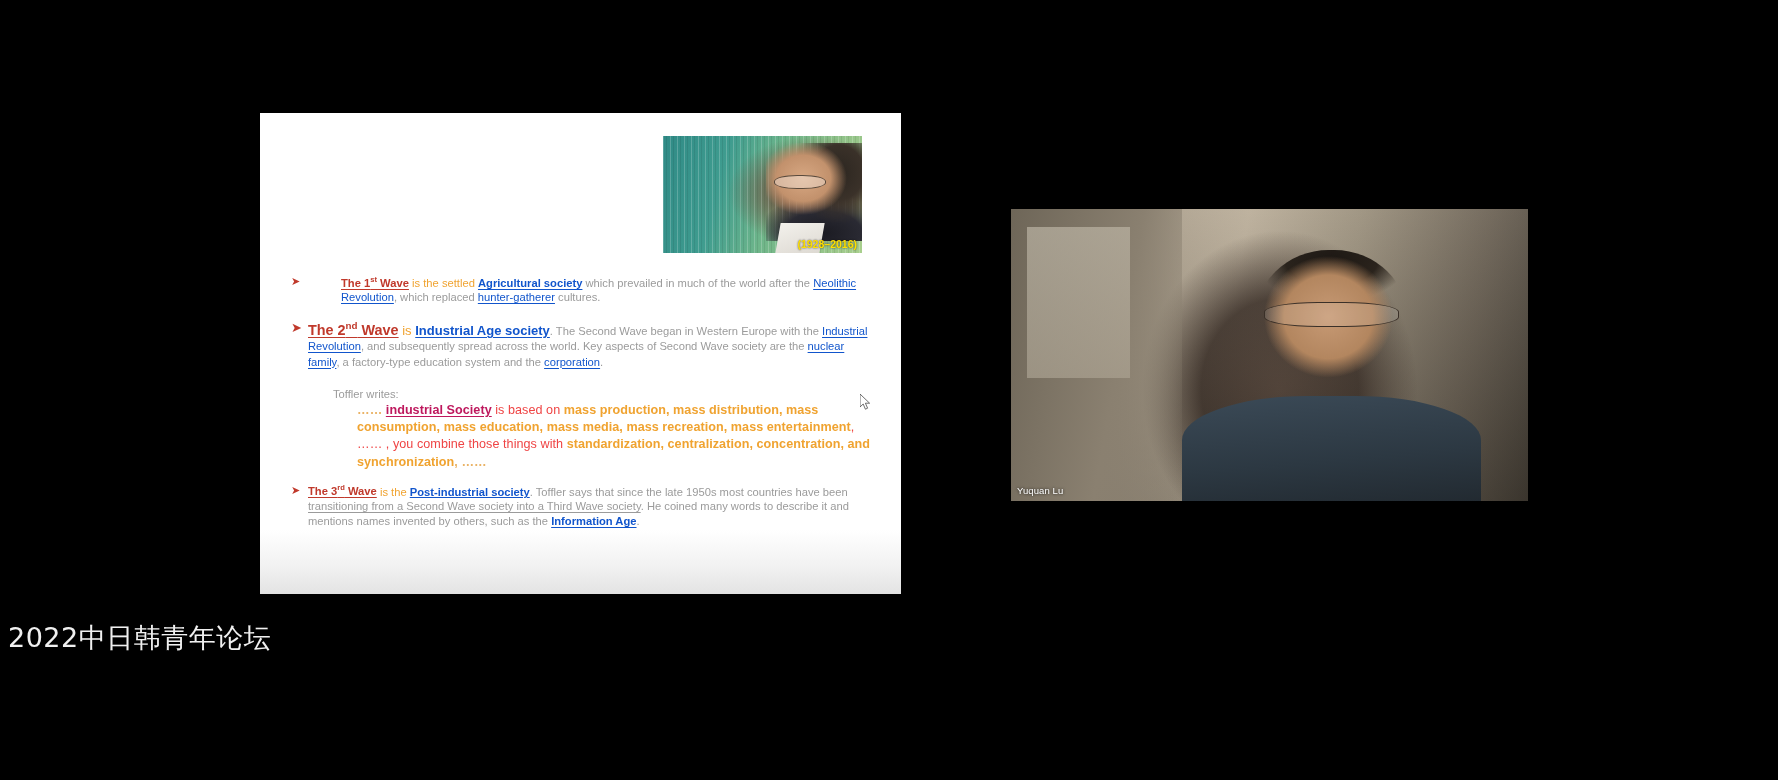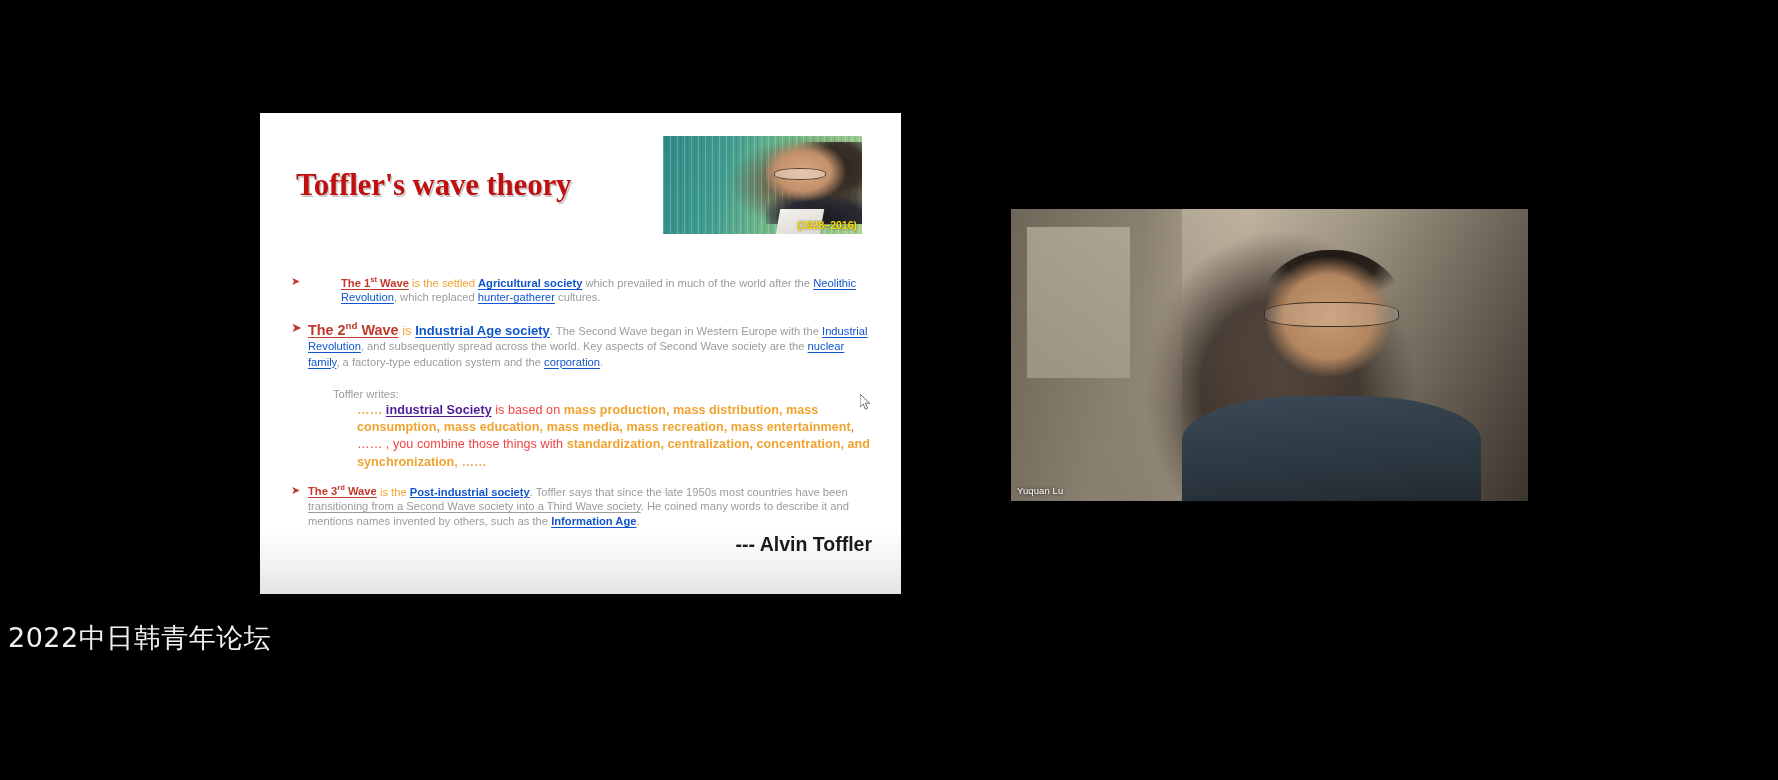--- a/index.html
+++ b/index.html
@@ -31,21 +31,21 @@
     font-size: 31px;
     color: #c00f0f;
     letter-spacing: -0.2px;
     text-shadow: 1.5px 1.5px 0 rgba(0,0,0,0.22);
     white-space: nowrap;
   }
 
   
   #portrait {
     position: absolute; left: 403px; top: 23px;
-    width: 199px; height: 98px;
+    width: 199px; height: 117px;
     background:
       repeating-linear-gradient(90deg,
         rgba(255,255,255,0.20) 0px, rgba(255,255,255,0.20) 1px,
         rgba(255,255,255,0.00) 1px, rgba(255,255,255,0.00) 3px,
         rgba(0,0,0,0.08) 3px, rgba(0,0,0,0.08) 4px,
         rgba(255,255,255,0.00) 4px, rgba(255,255,255,0.00) 7px),
       radial-gradient(ellipse 70% 80% at 75% 48%, #6d5644 0%, #6d5644 22%, rgba(109,86,68,0) 60%),
       linear-gradient(105deg, #2f8a86 0%, #3f9c8f 30%, #6fb68a 55%, #8cc088 75%, #a9cf8d 100%);
     overflow: hidden;
   }
@@ -110,21 +110,21 @@
 
   .toffler-writes {
     font-size: 11.2px; color: #9b9b9b; padding-left: 42px; line-height: 15px; margin-top: 17px;
   }
   .quote-block {
     font-size: 12.6px; line-height: 17.2px; color: #f0a330;
     font-weight: bold; padding-left: 43px; letter-spacing: 0.05px;
   }
   .quote-block .q-first { padding-left: 23px; display: block; }
   .quote-dark {
-    color: #4c1d95; text-decoration: underline; text-underline-offset: 1.5px;
+    color: #be185d; text-decoration: underline; text-underline-offset: 1.5px;
   }
   .quote-light { color: #ef4444; font-weight: normal; }
   .quote-dots { color: #eab366; font-weight: bold; }
 
   #attribution {
     position: absolute; left: 0; right: 29px; top: 420px;
     text-align: right;
     font-size: 19.5px; font-weight: bold; color: #1a1a1a;
     font-family: "Liberation Sans", sans-serif;
   }
@@ -188,21 +188,20 @@
   }
 </style>
 </head>
 <body>
 
 <div id="stage">
 
   <div id="slide">
     <div id="slide-bottom-fade"></div>
 
-    <div id="slide-title">Toffler's wave theory</div>
 
     <div id="portrait">
       <div class="head"></div>
       <div class="glasses"></div>
       <div class="collar"></div>
       <div id="portrait-date">(1928–2016)</div>
     </div>
 
     <div id="slide-body">
 
@@ -226,21 +225,20 @@
 
       <div class="spacer-sm"></div>
 
       <div class="bullet-row">
         <span class="bullet-mark">➤</span>
         <span class="bullet-text p3"><span class="hd-red"><span>The 3</span><sup>rd</sup><span> Wave</span></span><span class="orange-word"> is the </span><span class="blue-link">Post-industrial society</span><span class="gray">. Toffler says that since the late 1950s most countries have been </span><span class="gray-link" style="color:#9b9b9b">transitioning from a Second Wave society into a Third Wave society</span><span class="gray">. He coined many words to describe it and mentions names invented by others, such as the </span><span class="blue-link">Information Age</span><span class="gray">.</span></span>
       </div>
 
     </div>
 
-    <div id="attribution">--- Alvin Toffler</div>
 
     <svg id="cursor" viewBox="0 0 12 18">
       <path d="M0,0 L0,13 L3.2,10 L5.4,15.2 L7.6,14.2 L5.4,9.2 L9.6,9.2 Z" fill="#ffffff" stroke="#4a4a4a" stroke-width="0.8"></path>
     </svg>
   </div>
 
   <div id="video-tile">
     <div id="video-bg"></div>
     <div id="video-left-panel"></div>
     <div id="video-window"></div>

